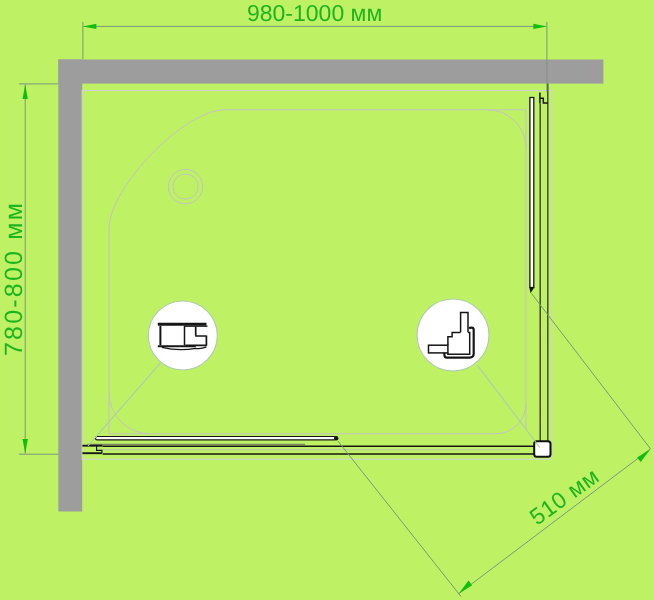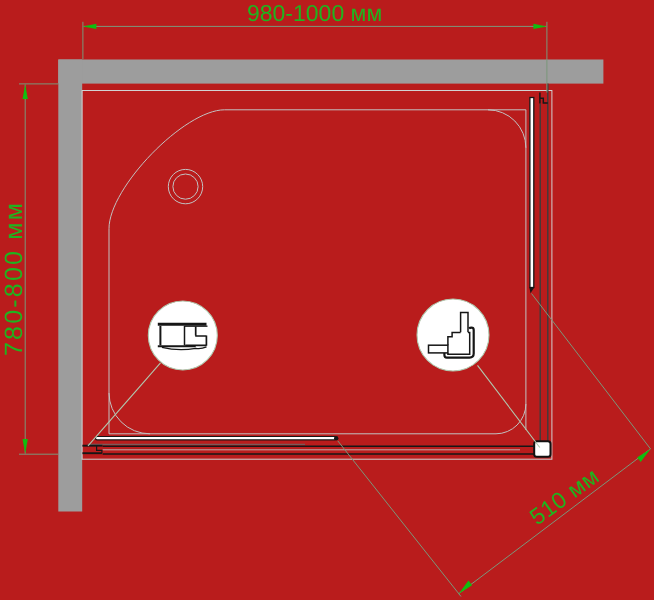--- a/index.html
+++ b/index.html
@@ -1,16 +1,16 @@
 <!DOCTYPE html>
 <html><head>
 <meta charset="utf-8">
 <style>
   html,body{margin:0;padding:0;background:#ffffff;}
-  #stage{position:relative;width:654px;height:600px;background:#b91c1c;overflow:hidden;}
+  #stage{position:relative;width:654px;height:600px;background:#bef264;overflow:hidden;}
   svg{position:absolute;left:0;top:0;}
   text{font-family:"Liberation Sans",sans-serif;text-rendering:geometricPrecision;}
 </style>
 </head>
 <body>
 <div id="stage">
 <svg width="654" height="600" viewBox="0 0 654 600" style="transform:translateZ(0)">
 
   <rect x="58.3" y="59.5" width="545.1" height="24.1" fill="#9d9d9d"></rect>
 

